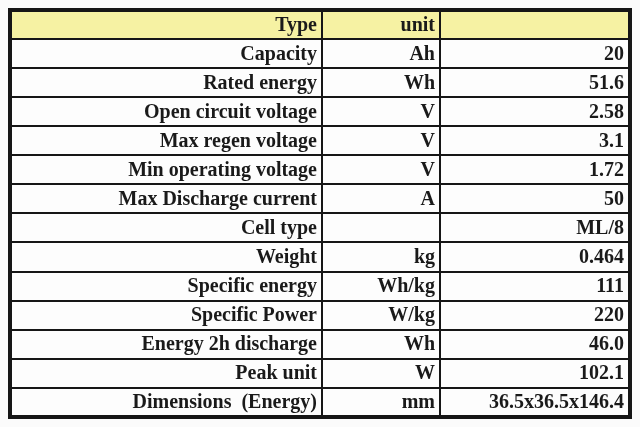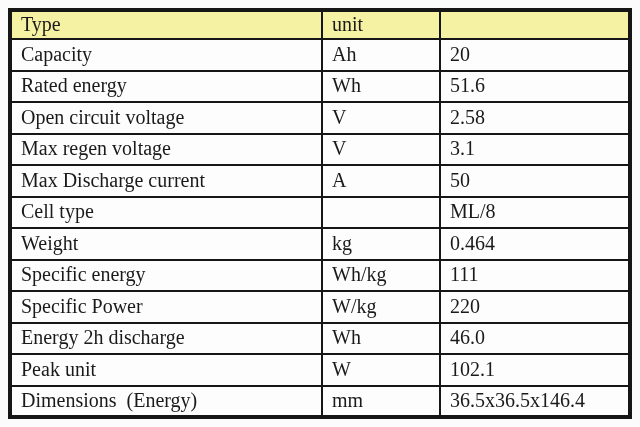--- a/index.html
+++ b/index.html
@@ -32,24 +32,24 @@
     height: 411px;
     border-collapse: collapse;
     table-layout: fixed;
     background: var(--cell_bg);
     border: 4px solid var(--border);
   }
   .spec-table th,
   .spec-table td {
     border: 2px solid var(--border);
     font-size: 20px;
-    font-weight: normal;
-    text-align: left;
+    font-weight: bold;
+    text-align: right;
     color: var(--text);
-    padding: 0 20px 2px 9px;
+    padding: 0 4px 2px 9px;
     white-space: pre;
     overflow: hidden;
     vertical-align: middle;
     line-height: 1.1;
   }
   .spec-table thead th {
     background: var(--header_bg);
   }
   .spec-table tr { height: 29px; }
 </style>
@@ -85,20 +85,25 @@
         <td>Open circuit voltage</td>
         <td>V</td>
         <td>2.58</td>
       </tr>
       <tr>
         <td>Max regen voltage</td>
         <td>V</td>
         <td>3.1</td>
       </tr>
       <tr>
+        <td>Min operating voltage</td>
+        <td>V</td>
+        <td>1.72</td>
+      </tr>
+      <tr>
         <td>Max Discharge current</td>
         <td>A</td>
         <td>50</td>
       </tr>
       <tr>
         <td>Cell type</td>
         <td></td>
         <td>ML/8</td>
       </tr>
       <tr>

